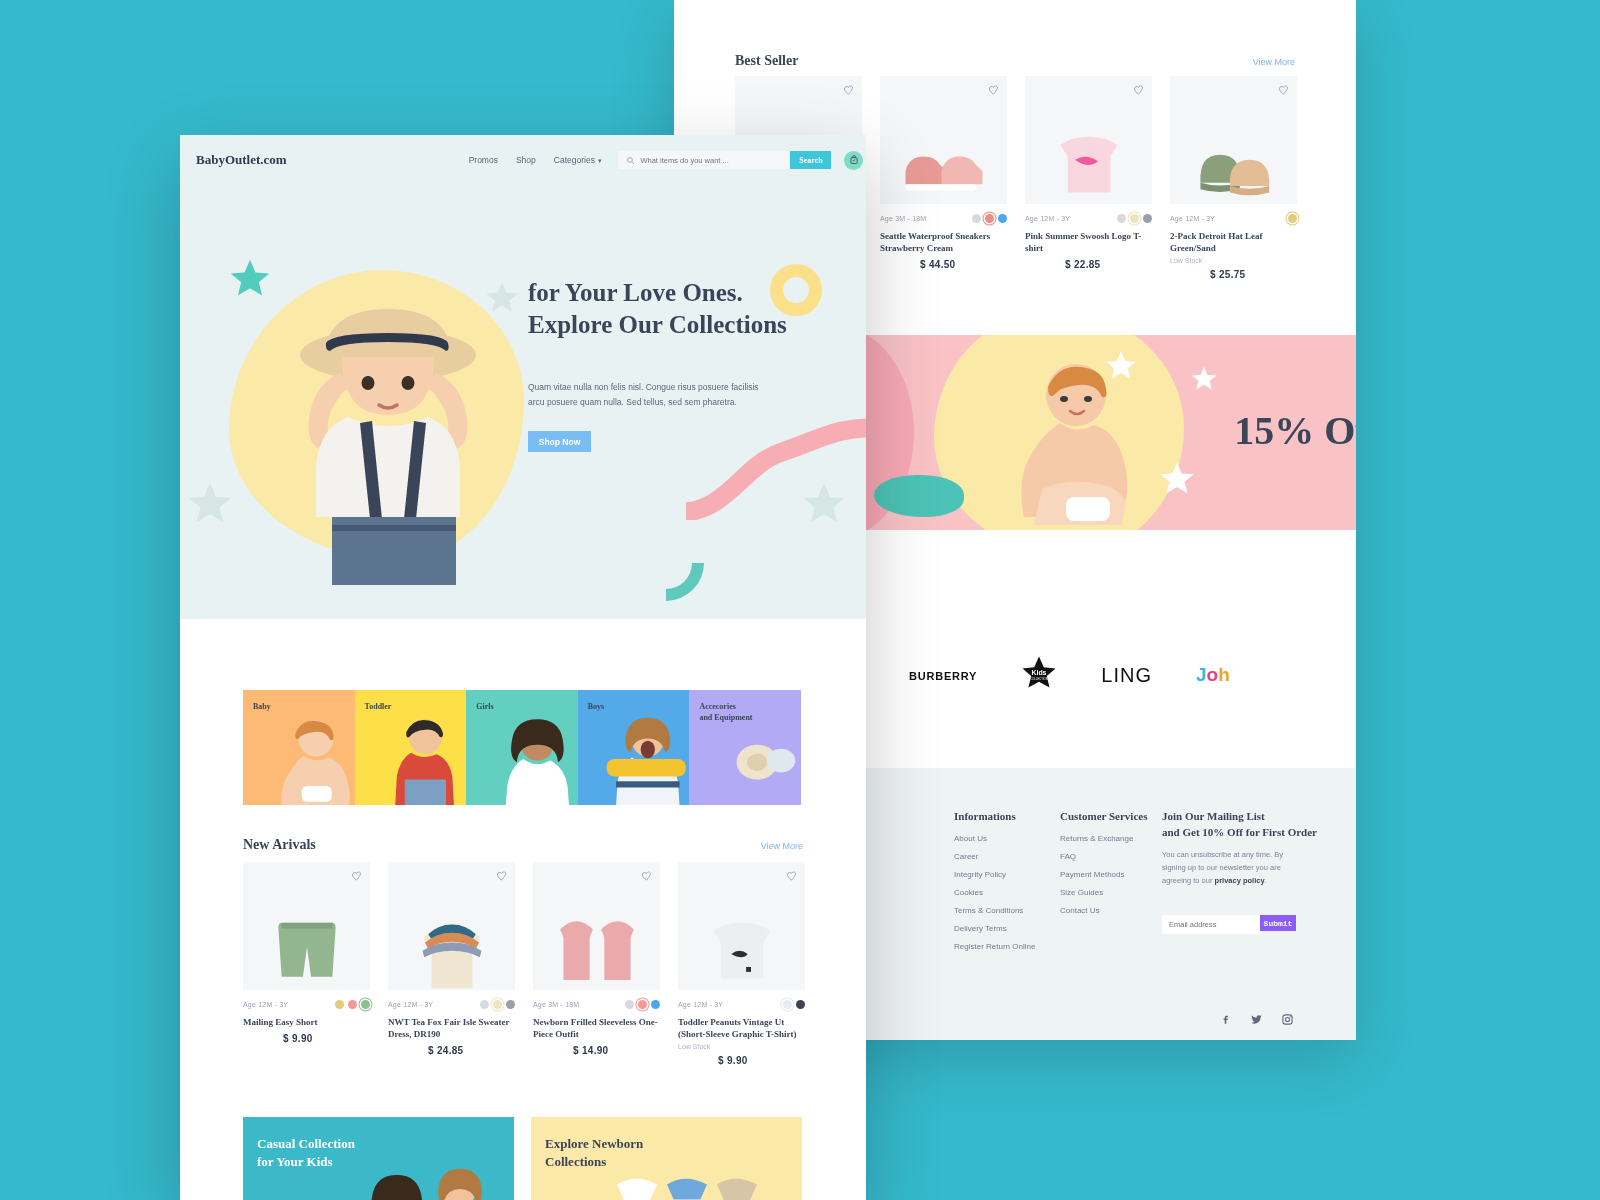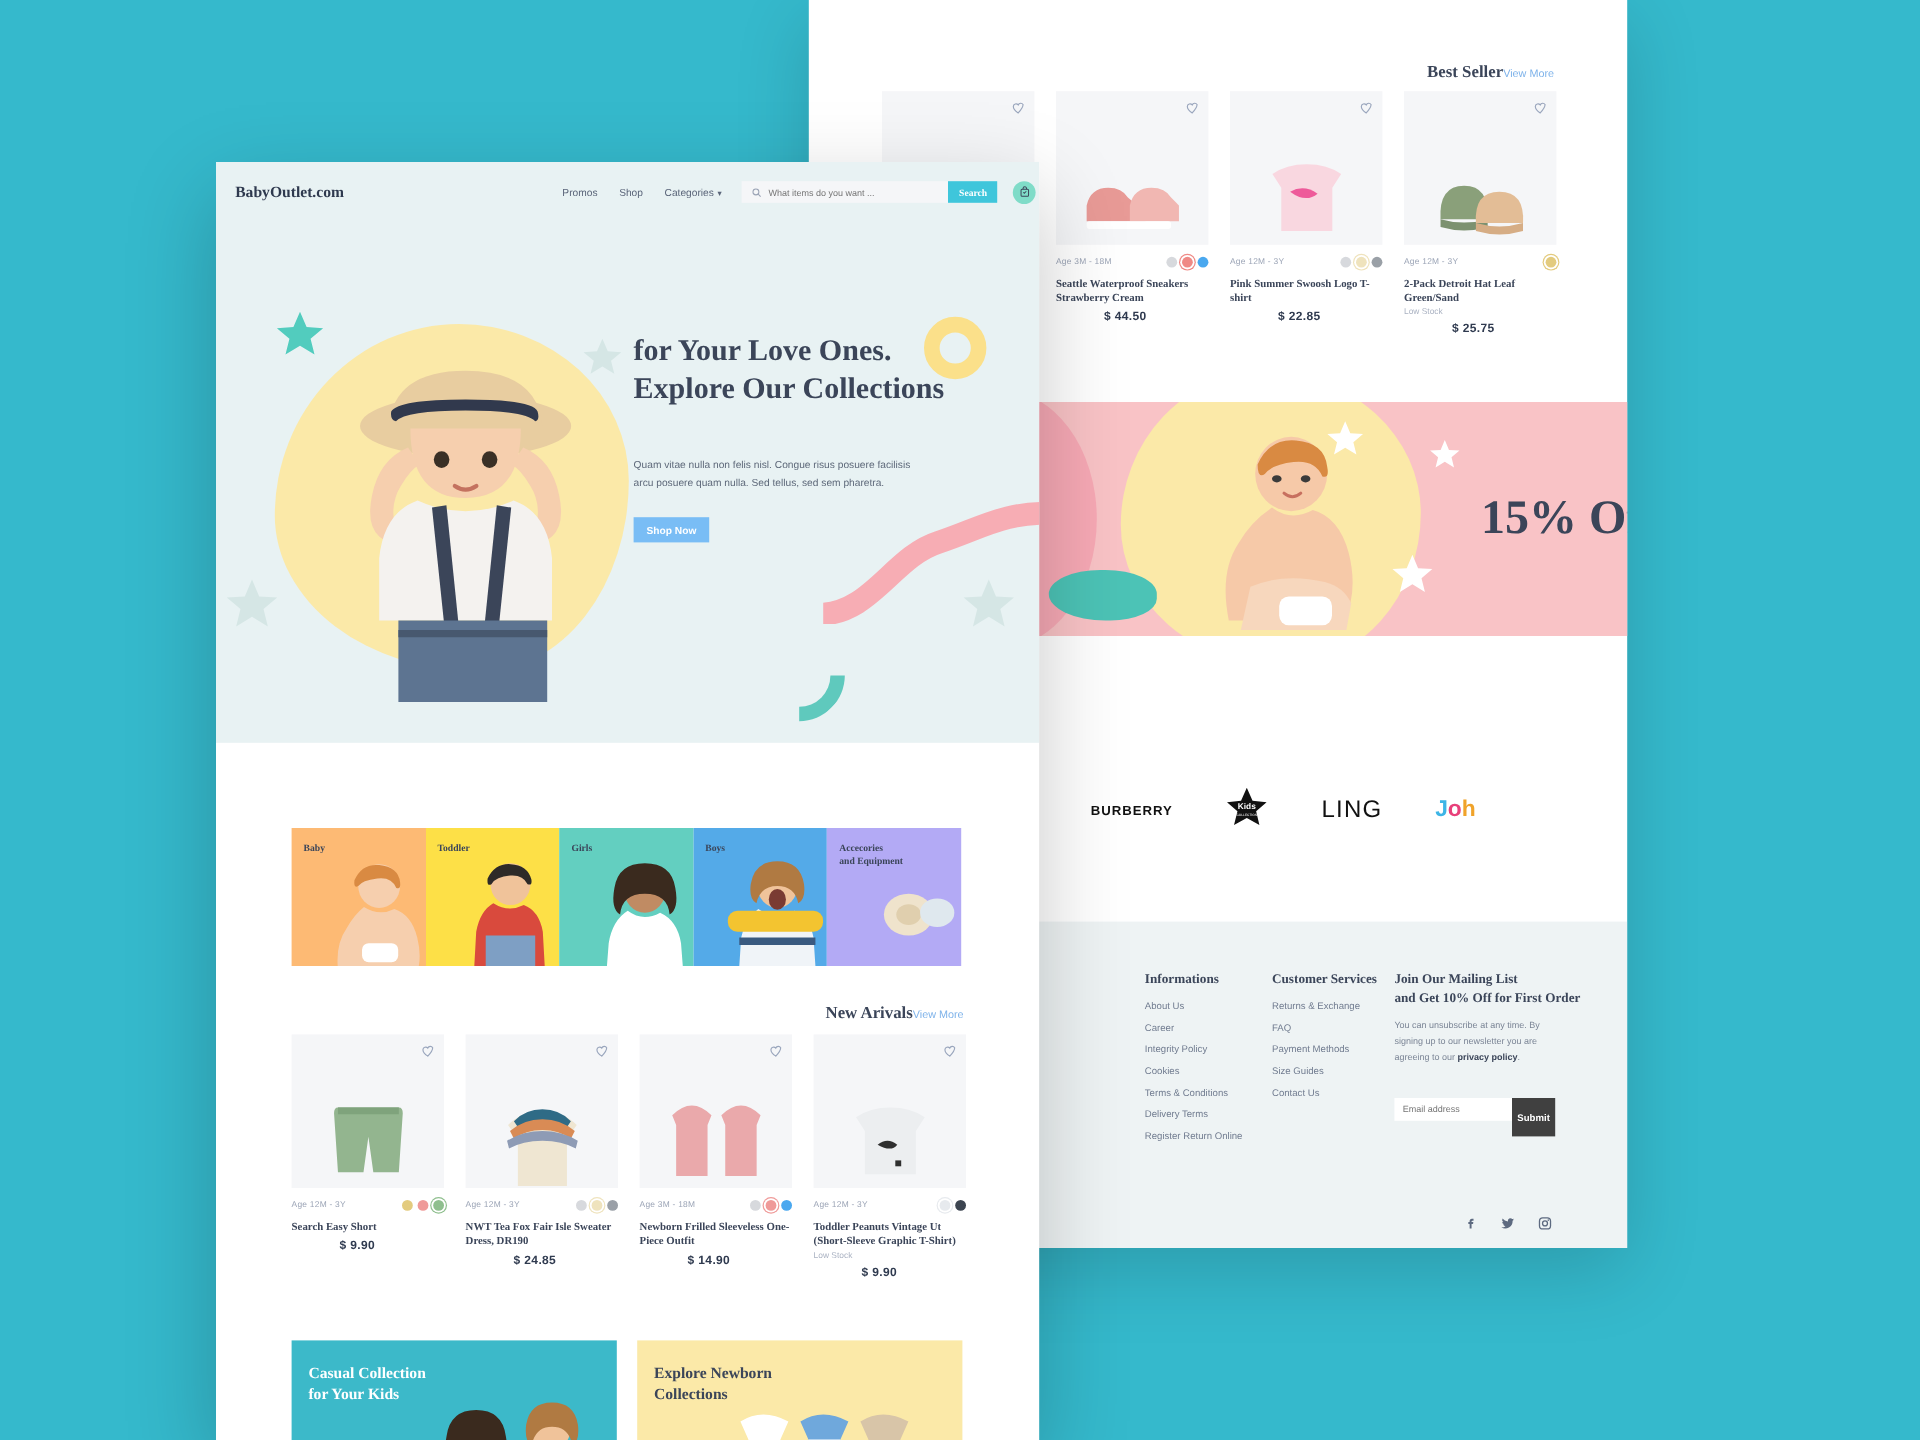--- a/index.html
+++ b/index.html
@@ -16,21 +16,21 @@
     position: absolute;
     left: 674px; top: 0px;
     width: 682px; height: 1040px;
     background: #ffffff;
     box-shadow: 0 18px 60px rgba(0,0,0,.16);
     overflow: hidden;
   }
   .bp-inner { position: relative; width: 682px; height: 1040px; }
 
   .sec-head {
-    position: absolute; display: flex; justify-content: flex-end;
+    position: absolute; display: flex; justify-content: space-between;
     align-items: baseline; width: 560px;
   }
   .sec-title { font-family:"Liberation Serif",serif; font-weight: bold; font-size: 14px; color: #3b4559; }
   .view-more { font-size: 9px; color: #7fb3ea; text-decoration: none; }
 
   
   .bp-grid { position: absolute; display: flex; gap: 18px; }
   .prod { width: 127px; }
   .prod-img {
     position: relative; width: 127px; height: 128px; background: #f5f6f8;
@@ -99,22 +99,22 @@
   .f-col-title { font-family:"Liberation Serif",serif; font-weight:bold; font-size:11px; color:#3b4559; margin-bottom: 12px; }
   .f-li { font-size:8px; color:#717c90; margin-bottom:9px; display:block; text-decoration:none; }
   .ml-desc { font-size:7.5px; color:#7b8596; line-height:1.7; width:132px; }
   .ml-desc b { color:#3b4559; }
   .mail-row { display:flex; margin-top:28px; }
   .mail-input {
     width:98px; height:19px; background:#fff; border:none; outline:none;
     font-size:7.5px; color:#9aa3b5; padding:0 7px; font-family:"Liberation Sans",sans-serif;
   }
   .mail-btn {
-    width:36px; height:32px; background:#404040; color:#fff; border:none;
-    font-family:Liberation Sans, sans-serif; font-weight:bold; font-size:8px; cursor:pointer;
+    width:36px; height:16px; background:#8b5cf6; color:#fff; border:none;
+    font-family:Liberation Mono, monospace; font-weight:bold; font-size:8px; cursor:pointer;
   }
   .socials { position:absolute; right:62px; bottom:14px; display:flex; gap:18px; color:#5d6a80; }
   .socials svg { width:13px; height:13px; display:block; }
   .f-ghost { position:absolute; left:20px; top:60px; font-size:8px; color:#8b95a6; line-height:2.1; }
 
   
   #front-panel {
     position: absolute;
     left: 180px; top: 135px;
     width: 686px; height: 1065px;
@@ -573,21 +573,21 @@
             </span>
           </div>
           <div class="prod-meta">
             <div class="age">Age 12M - 3Y</div>
             <div class="sw-row">
               <span class="sw" style="background: rgb(227, 203, 126);"></span>
               <span class="sw" style="background: rgb(239, 154, 153);"></span>
               <span class="sw sel" style="background: rgb(143, 191, 142); color: rgb(143, 191, 142);"></span>
             </div>
           </div>
-          <div class="prod-name">Search Easy Short</div>
+          <div class="prod-name">Mailing Easy Short</div>
           <div class="price">$ 9.90</div>
         </div>
         <div class="prod">
           <div class="prod-img">
             <svg viewBox="0 0 110 100" style="width:90px;height:82px;display:block;">
               <path d="M20 36 q14 -14 35 -14 q21 0 35 14 l-10 14 l0 48 l-50 0 l0 -48z" fill="#efe6d2"></path>
          <path d="M26 32 q12 -12 29 -12 q17 0 29 12 l-6 9 q-10 -9 -23 -9 q-13 0 -23 9z" fill="#2f6b86"></path>
          <path d="M22 42 q14 -12 33 -12 q19 0 33 12 l-4 8 q-12 -9 -29 -9 q-17 0 -29 9z" fill="#d98b55"></path>
          <path d="M19 52 q16 -10 36 -10 q20 0 36 10 l-2 8 q-14 -8 -34 -8 q-20 0 -34 8z" fill="#8e9bb5"></path>
             </svg>

